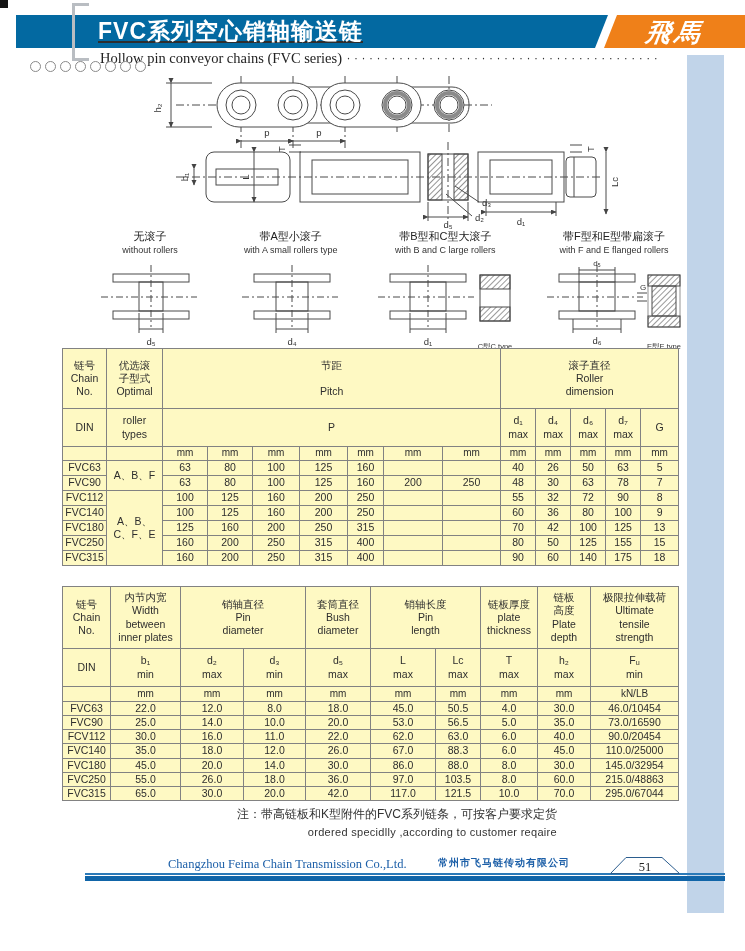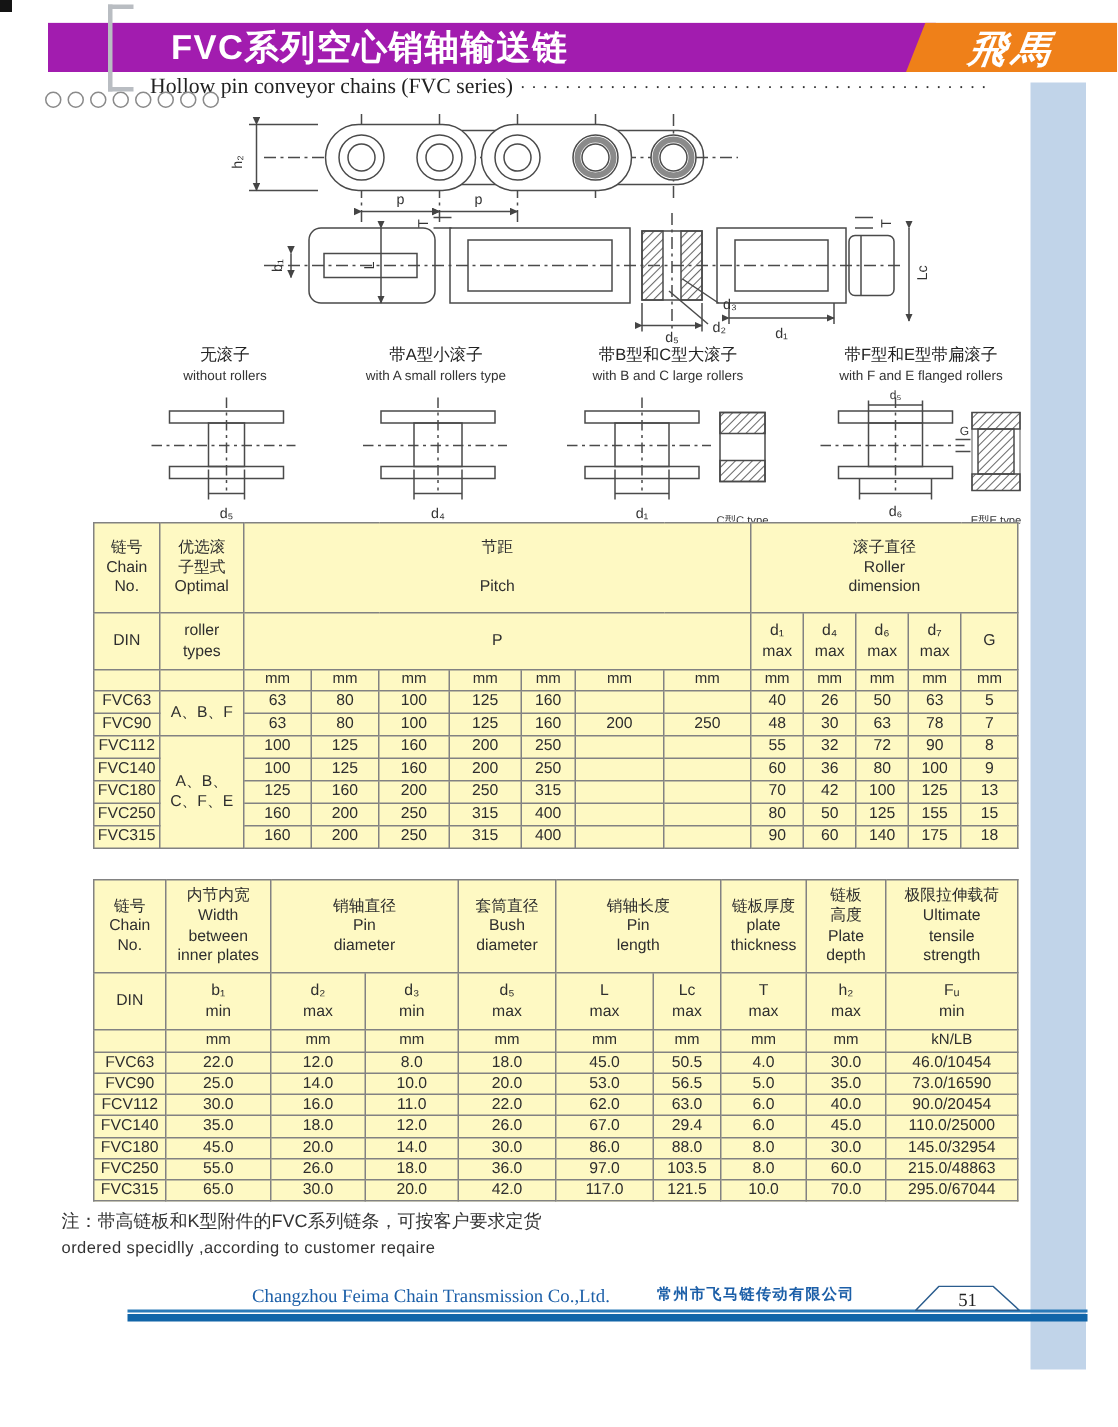--- a/index.html
+++ b/index.html
@@ -6,22 +6,23 @@
   html,body { background:#fff; }
   body {
     width:745px; height:951px; position:relative; overflow:hidden;
     font-family:"Liberation Sans", sans-serif; color:#2e2e2e;
   }
   .abs { position:absolute; }
 
   
   #corner-square { left:0; top:0; width:8px; height:8px; background:#141414; }
   #banner {
-    left:32px; top:15px; width:592px; height:33px; background:#a21caf;
+    left:16px; top:15px; width:592px; height:33px; background:#0369a1;
     clip-path:polygon(0 0, 100% 0, calc(100% - 13px) 100%, 0 100%);
+    text-decoration:underline;
   }
   #banner-title {
     display:block; padding-left:82px; line-height:33px; color:#fff;
     font-size:23px; font-weight:bold; letter-spacing:1px; white-space:nowrap;
   }
   #logo-band {
     left:604px; top:15px; width:141px; height:33px; background:#ef8019;
     clip-path:polygon(13px 0, 100% 0, 100% 100%, 0 100%);
     text-align:center;
   }
@@ -63,21 +64,21 @@
   #table1 .hA th { height:60px; }
   #table1 .hB th { height:38px; }
   #table1 .hC th { height:14px; font-size:10px; }
   #table1 tbody td { height:15px; }
   #table2 .hA th { height:62px; }
   #table2 .hB th { height:38px; }
   #table2 .hC th { height:15px; font-size:10px; }
   #table2 tbody td { height:14px; }
 
   
-  #notes { left:41px; top:806px; width:500px; }
+  #notes { left:57px; top:806px; width:500px;text-align:right; }
   #note-cn { font-size:12px; color:#333; margin-bottom:2px; }
   .note-en { font-size:11px; color:#333; line-height:1.3; letter-spacing:0.3px; }
 
   
   #footer-company-en {
     left:168px; top:857px; font-family:"Liberation Serif", serif;
     font-size:12.5px; color:#1c5fa8;
   }
   #footer-company-cn {
     left:438px; top:856px; font-size:10px; font-weight:bold;
@@ -589,21 +590,21 @@
         <td>40.0</td>
         <td>90.0/20454</td>
       </tr>
       <tr>
         <td>FVC140</td>
         <td>35.0</td>
         <td>18.0</td>
         <td>12.0</td>
         <td>26.0</td>
         <td>67.0</td>
-        <td>29.4</td>
+        <td>88.3</td>
         <td>6.0</td>
         <td>45.0</td>
         <td>110.0/25000</td>
       </tr>
       <tr>
         <td>FVC180</td>
         <td>45.0</td>
         <td>20.0</td>
         <td>14.0</td>
         <td>30.0</td>

